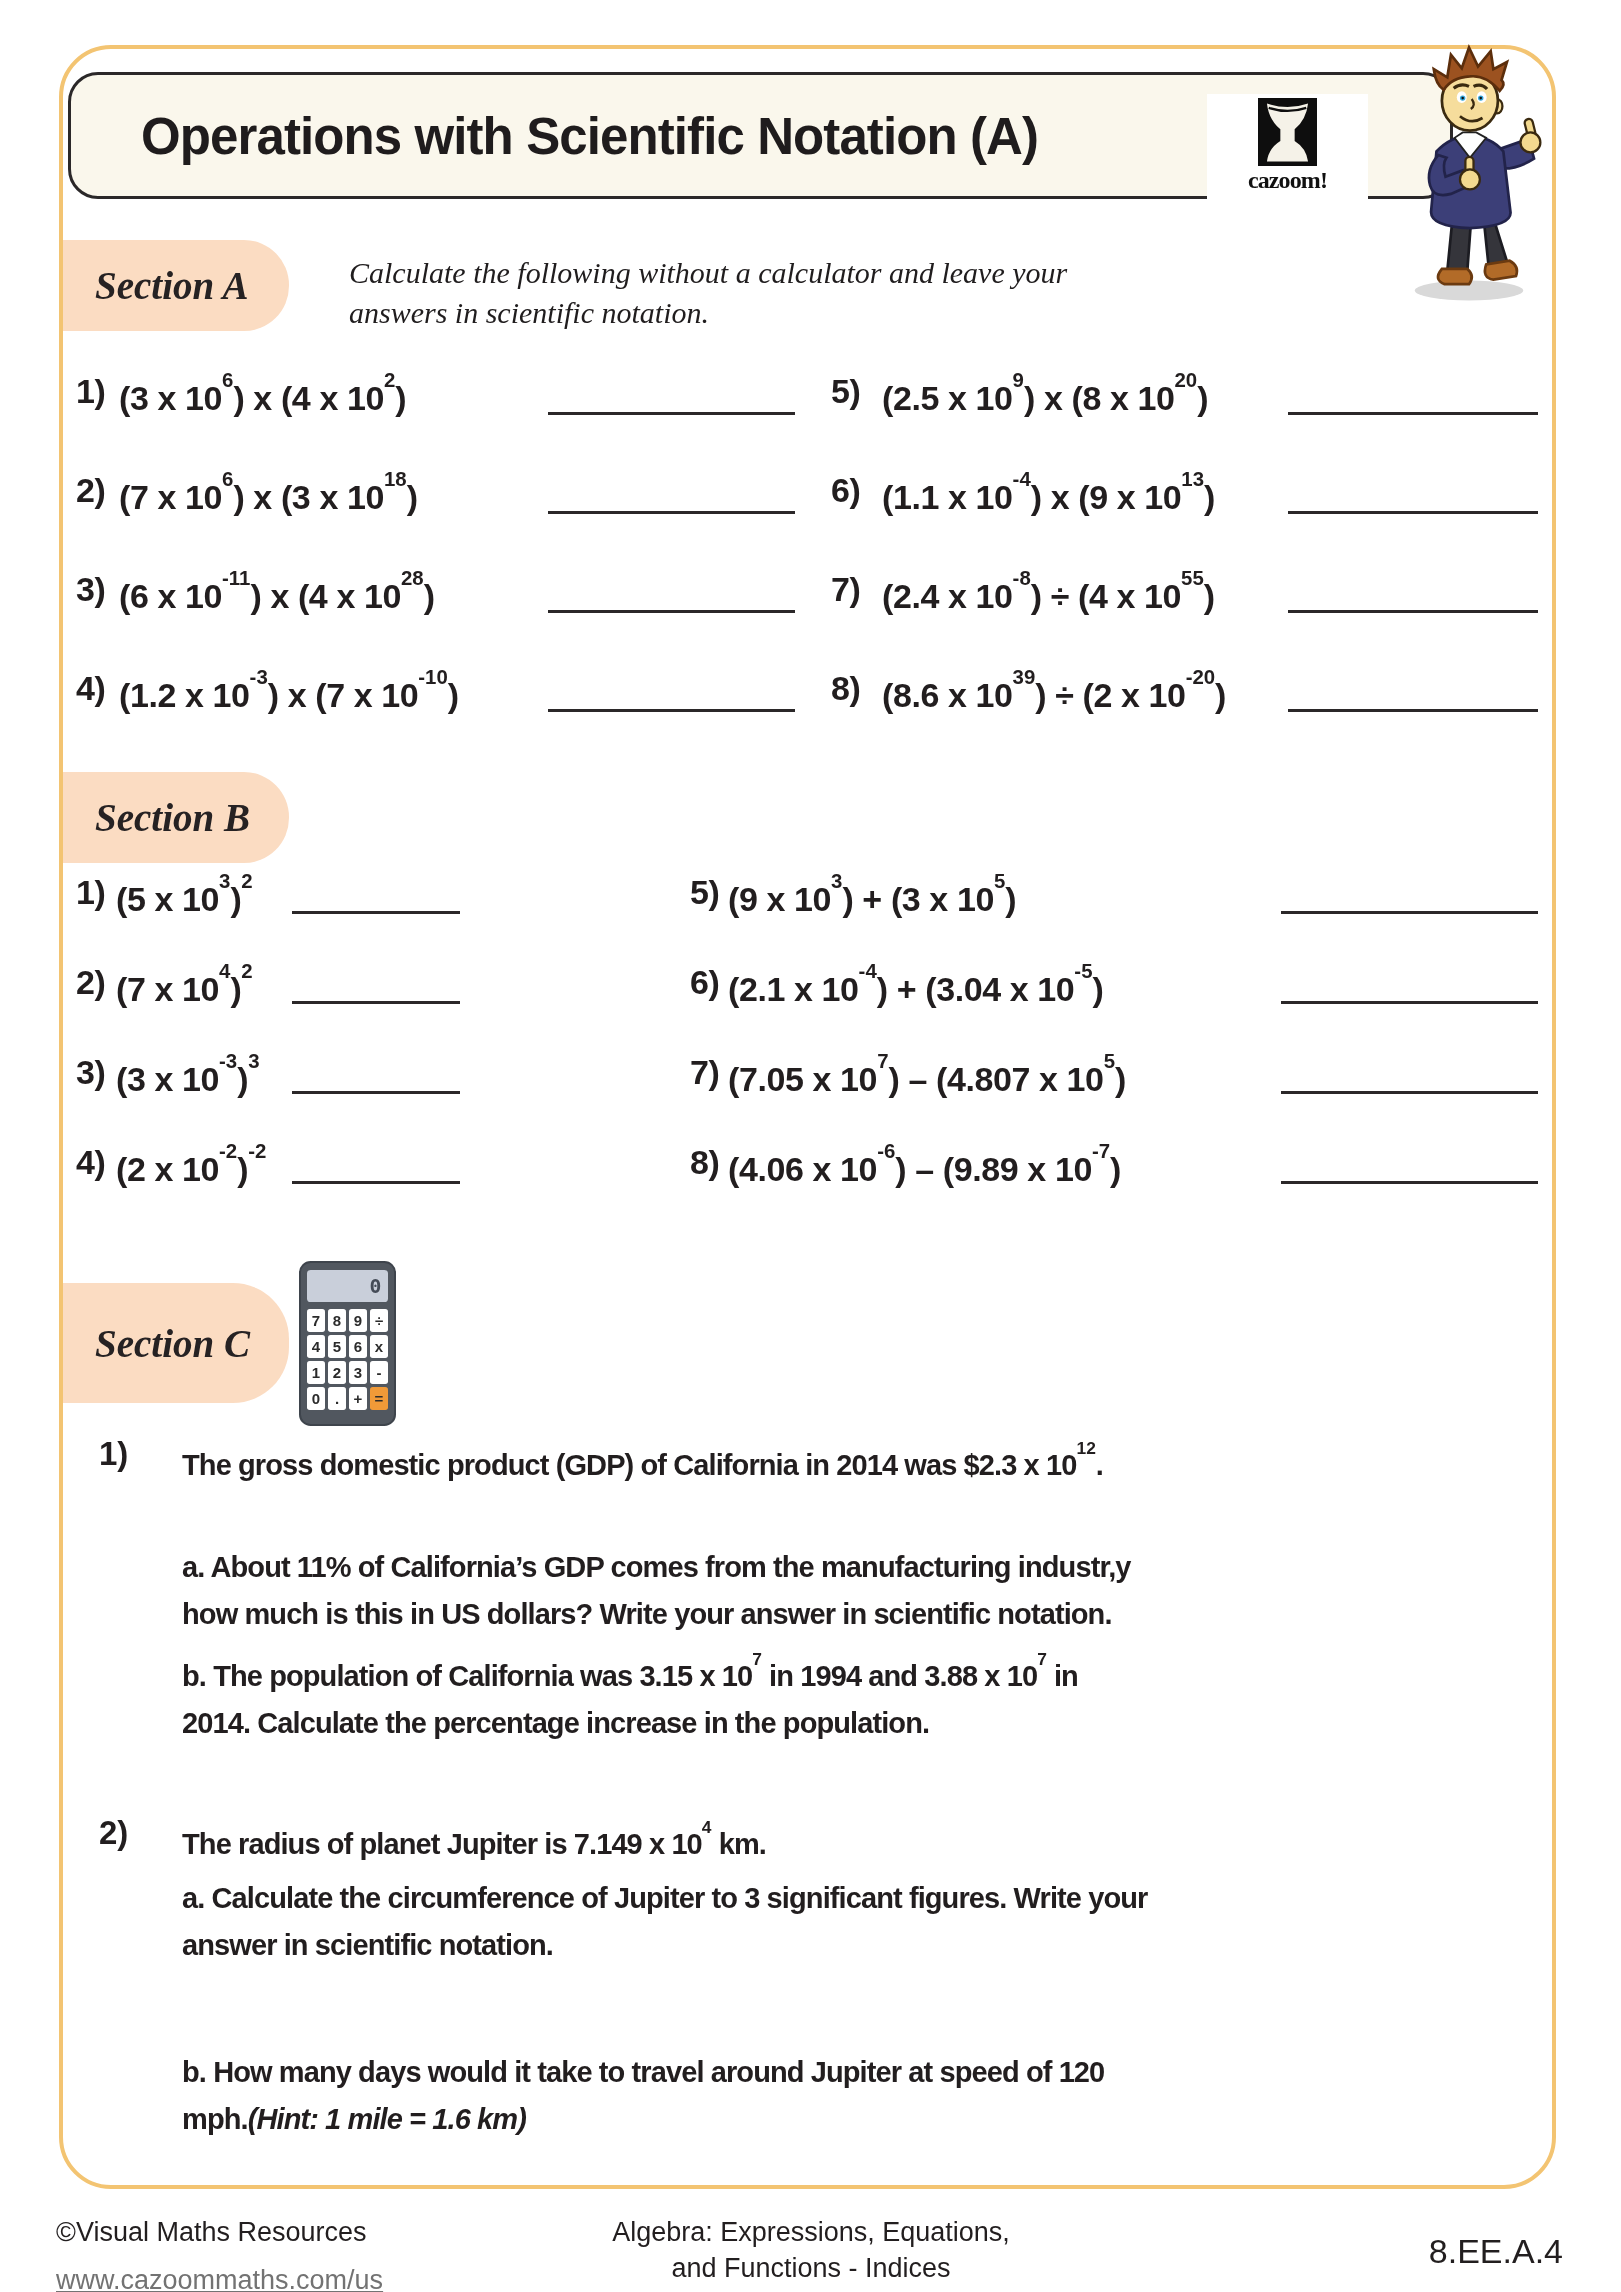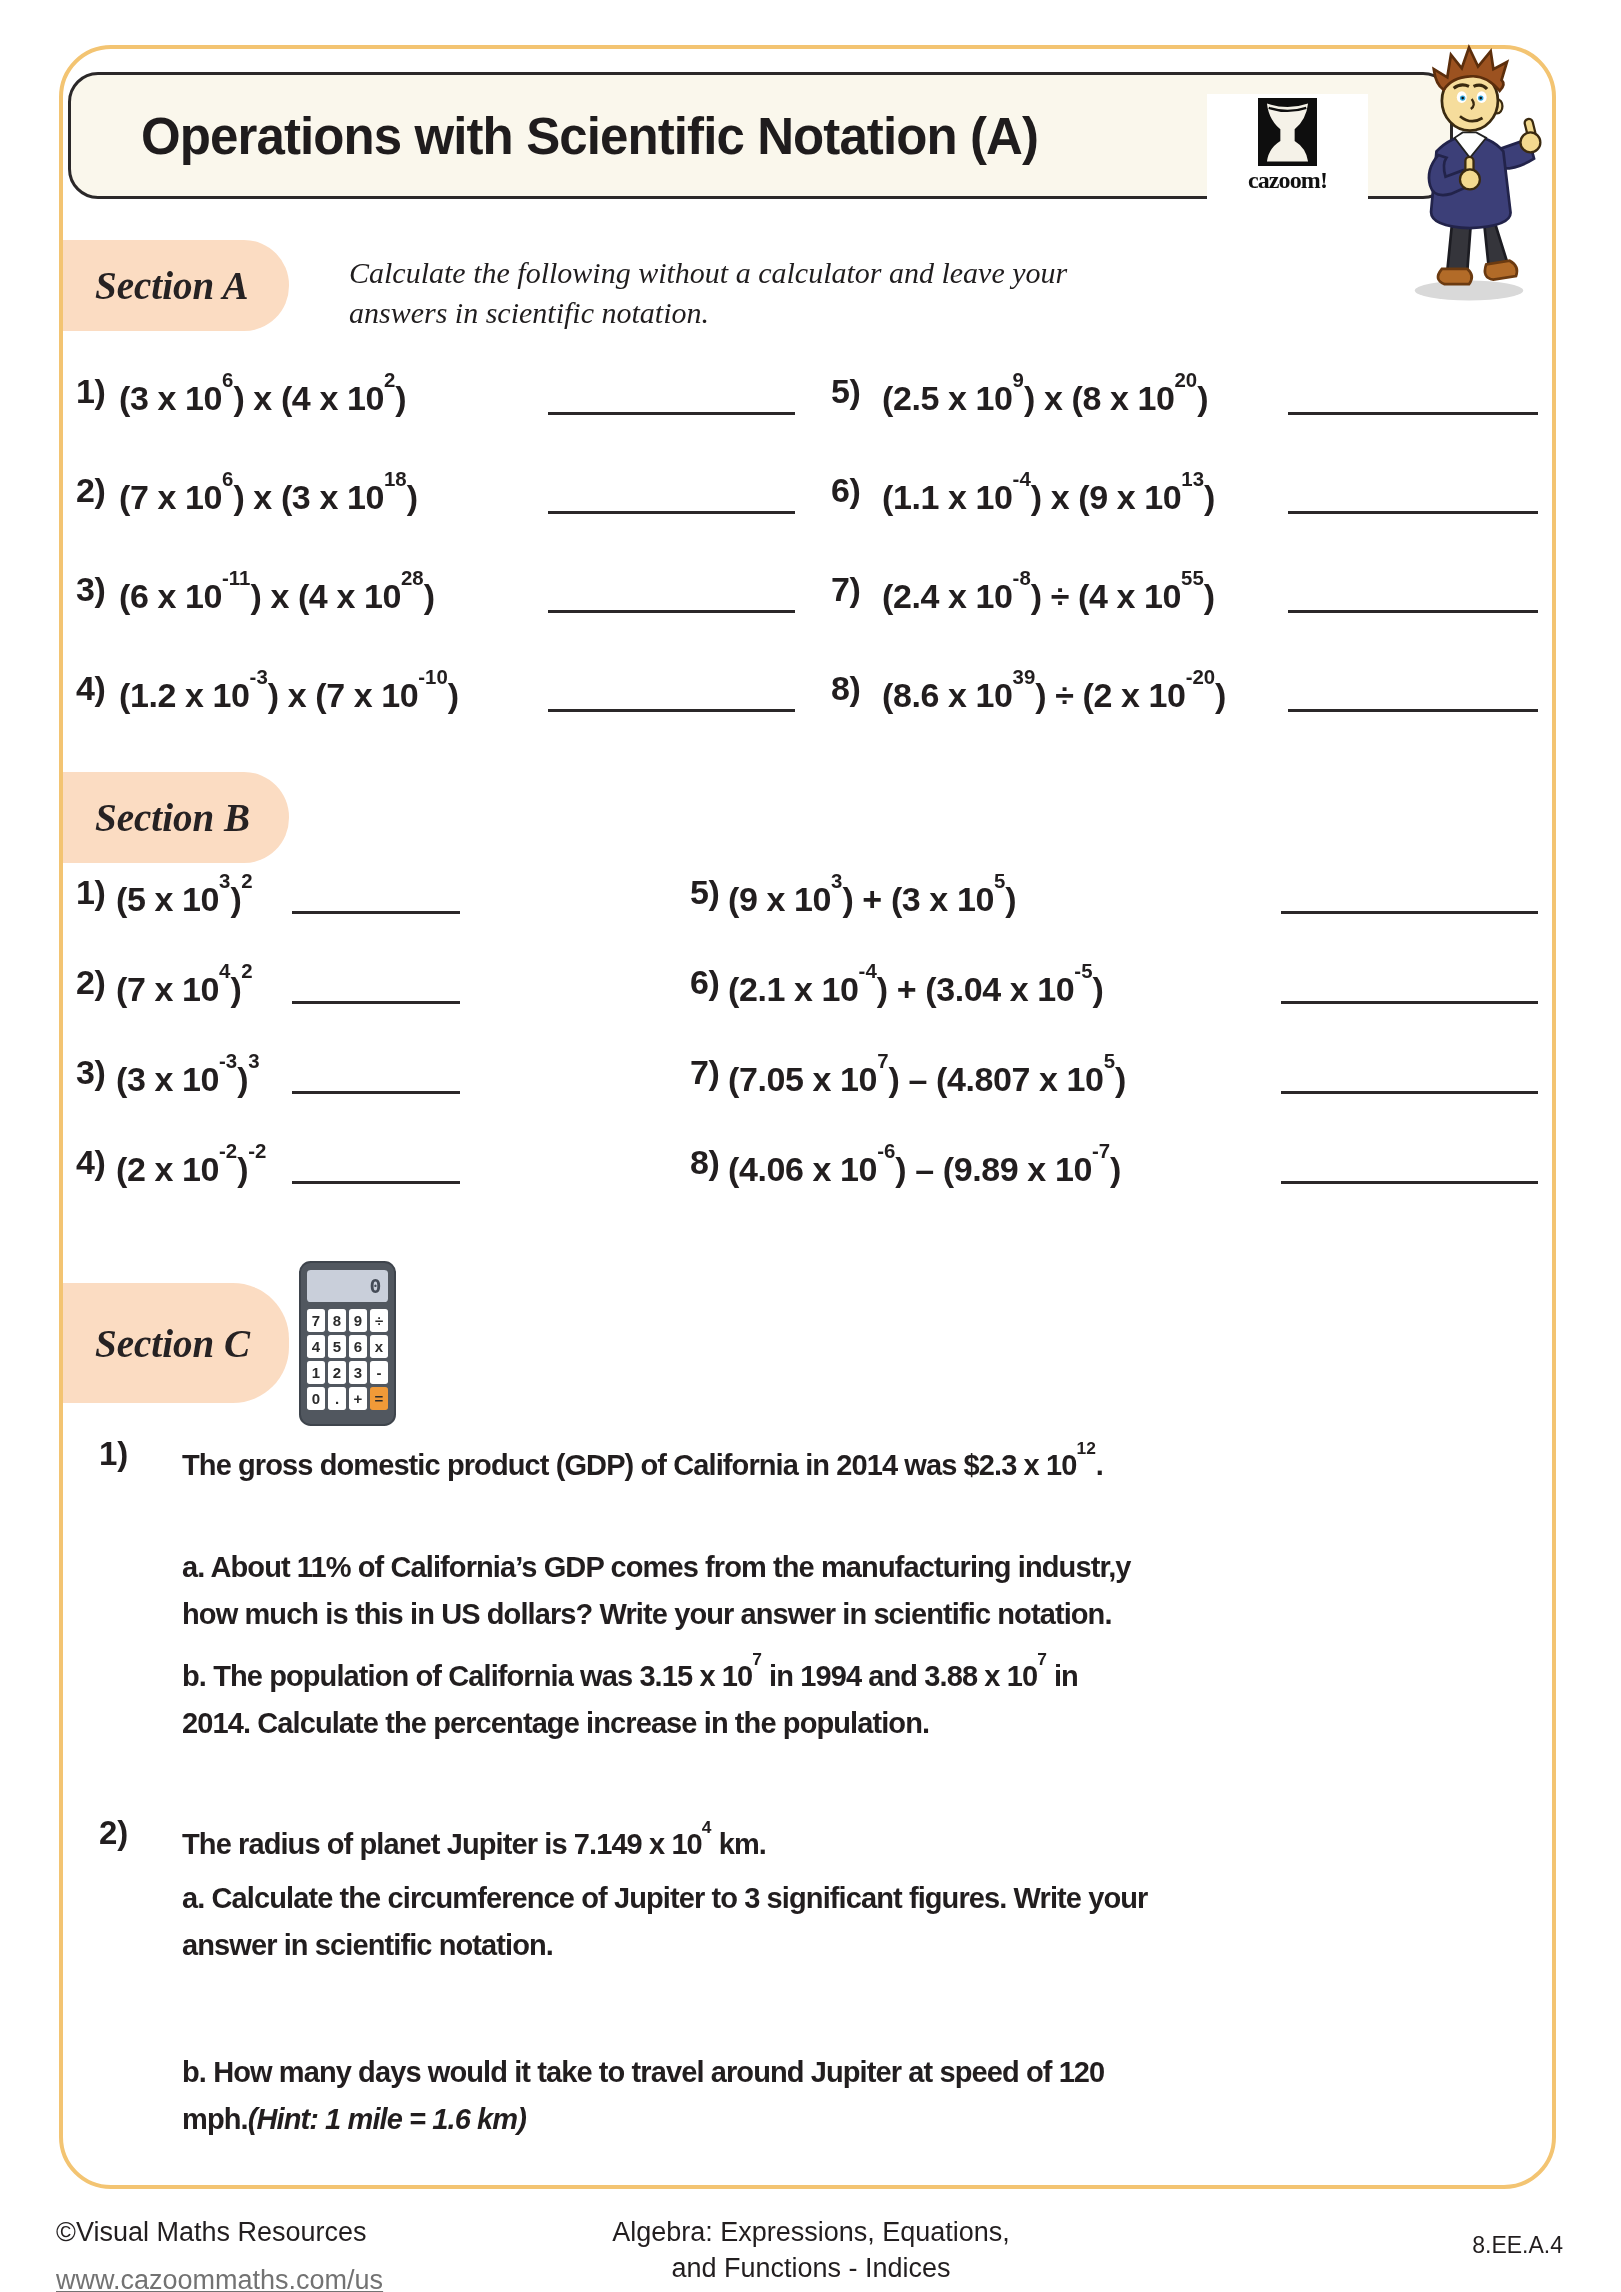--- a/index.html
+++ b/index.html
@@ -78,21 +78,21 @@
   #c1{top:1435px;} #c1a{top:1512px;margin-top:32px;} #c1b{top:1646px;}
   #c2{top:1814px;} #c2a{top:1875px;} #c2b{top:2049px;}
   #c1n{top:1435px;} #c2n{top:1814px;}
   .hint{font-style:italic;}
 
   
   .footer-left{position:absolute;left:56px;top:2214px;font-size:27px;line-height:36px;}
   .footer-link{color:#737373;text-decoration:underline;cursor:pointer;margin-top:12px;}
   .footer-center{position:absolute;left:0;top:2214px;width:1622px;text-align:center;
     font-size:27px;line-height:36px;}
-  .footer-code{position:absolute;right:59px;top:2232px;font-size:23px;}
+  .footer-code{position:absolute;right:59px;top:2232px;font-size:34px;}
 </style>
 </head>
 <body>
 
 <div class="page-border"></div>
 
 <div class="title-box">
   <h1 class="title">Operations with Scientific Notation (A)</h1>
   <div class="logo-patch">
     <div class="logo-square">

